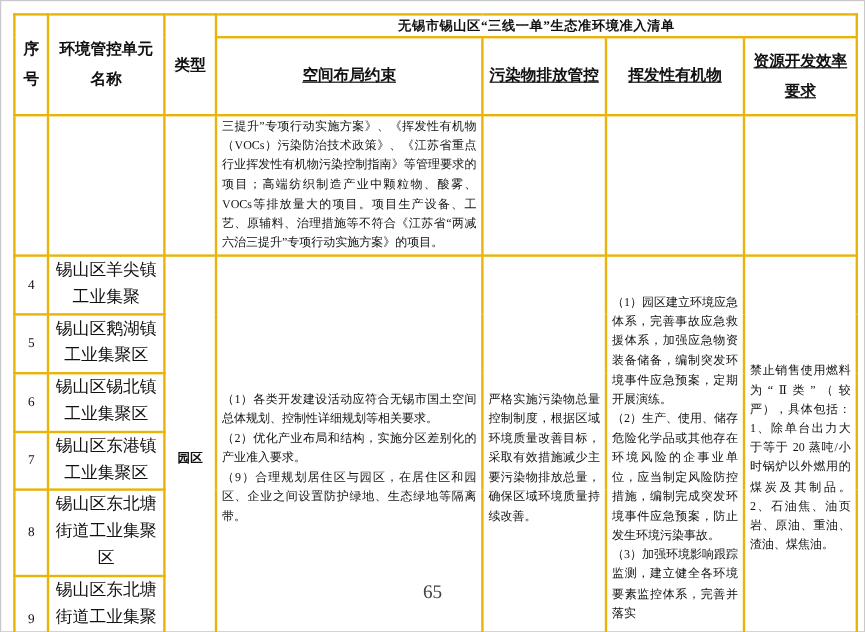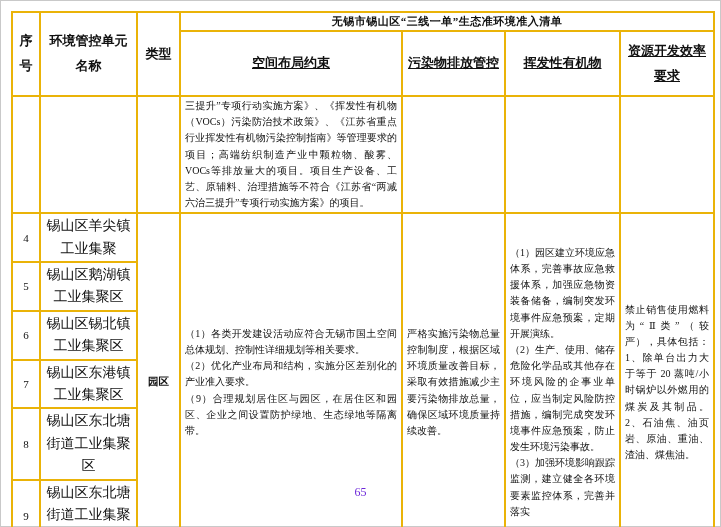--- a/index.html
+++ b/index.html
@@ -71,22 +71,22 @@
     line-height: 1.62;
     text-align: justify;
     padding: 3px 7px;
   }
   .content p { margin: 0; }
   .page-number {
     position: absolute;
     left: 0; right: 0;
     top: 484px;
     text-align: center;
-    font-size: 12px;
-    color: #6d28d9;
+    font-size: 16px;
+    color: #404040;
   }
 </style>
 </head>
 <body>
 
 <div class="page-frame">
 
   <table class="access-table">
     <colgroup>
       <col style="width:28px">

